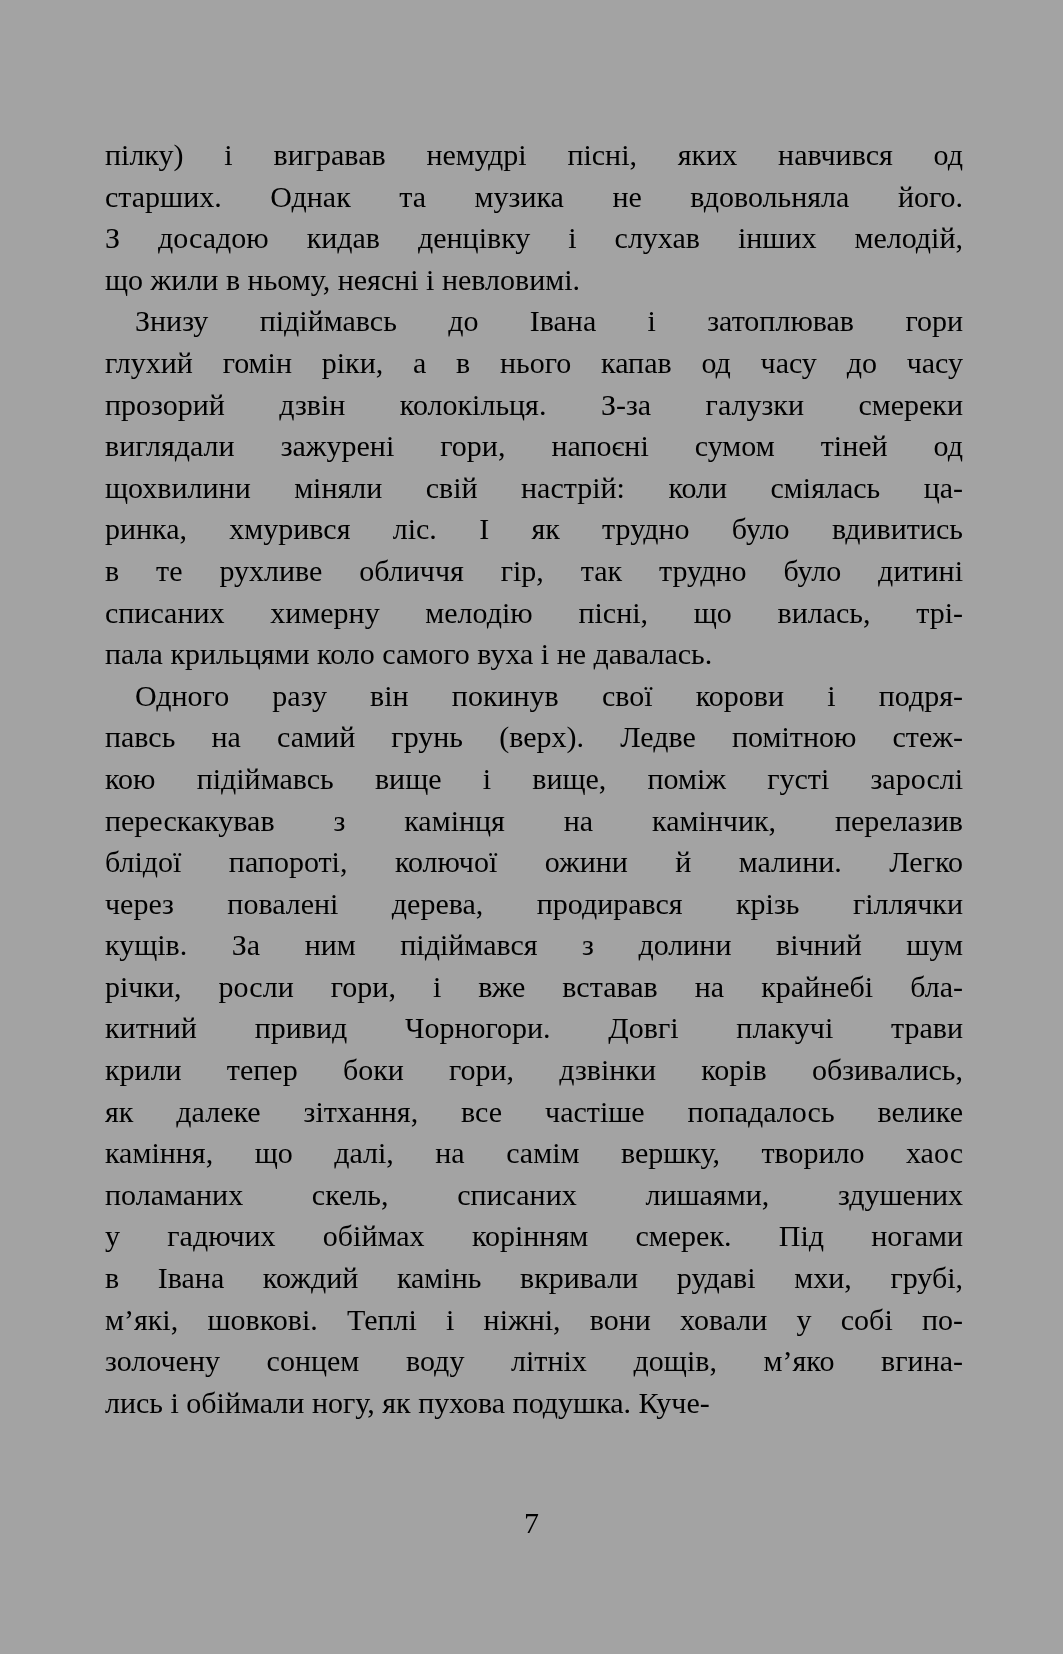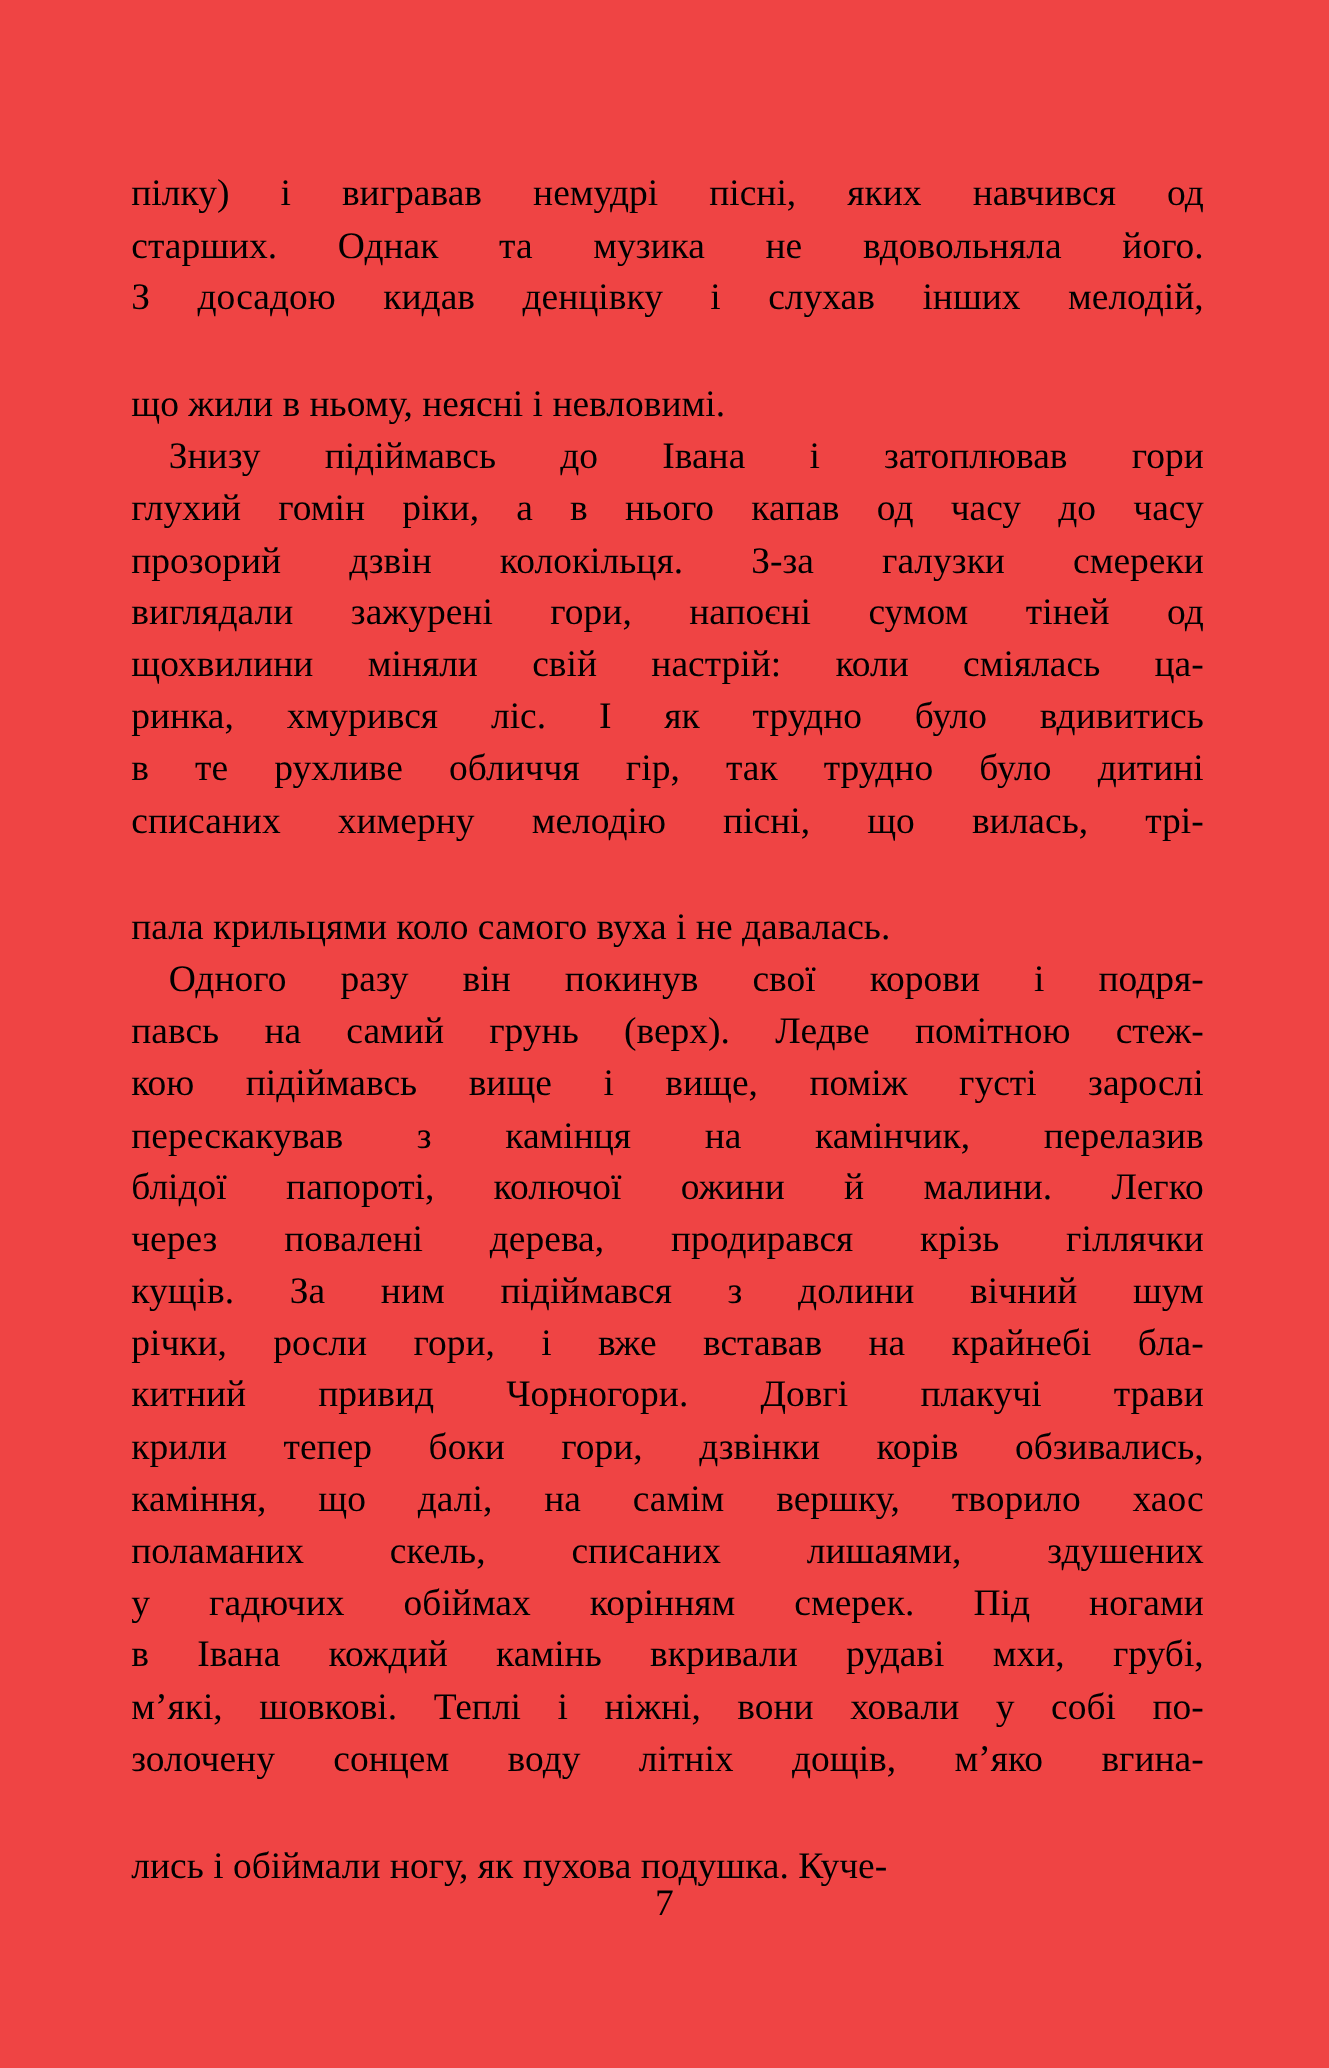--- a/index.html
+++ b/index.html
@@ -4,21 +4,21 @@
 <style>
   html, body {
     margin: 0;
     padding: 0;
     background: #ffffff;
   }
   .page {
     position: relative;
     width: 1063px;
     height: 1654px;
-    background: #ef4444;
+    background: #a3a3a3;
     color: #000000;
     font-family: "Liberation Serif", serif;
     overflow: hidden;
   }
   .text-block {
     position: absolute;
     left: 105px;
     top: 134px;
     width: 858px;
     font-size: 30px;
@@ -28,21 +28,20 @@
   .paragraph {
     margin: 0;
     padding: 0;
   }
   .line {
     text-align: justify;
     text-align-last: justify;
   }
   .line.para-end {
     text-align-last: left;
-    margin-top: 44px;
   }
   .line.indent {
     text-indent: 30px;
   }
   .page-number {
     position: absolute;
     top: 1506px;
     left: 0;
     width: 100%;
     text-align: center;
@@ -76,20 +75,21 @@
         <div class="line indent">Одного разу він покинув свої корови і подря-</div>
         <div class="line">павсь на самий грунь (верх). Ледве помітною стеж-</div>
         <div class="line">кою підіймавсь вище і вище, поміж густі зарослі</div>
         <div class="line">перескакував з камінця на камінчик, перелазив</div>
         <div class="line">блідої папороті, колючої ожини й малини. Легко</div>
         <div class="line">через повалені дерева, продирався крізь гіллячки</div>
         <div class="line">кущів. За ним підіймався з долини вічний шум</div>
         <div class="line">річки, росли гори, і вже вставав на крайнебі бла-</div>
         <div class="line">китний привид Чорногори. Довгі плакучі трави</div>
         <div class="line">крили тепер боки гори, дзвінки корів обзивались,</div>
+        <div class="line">як далеке зітхання, все частіше попадалось велике</div>
         <div class="line">каміння, що далі, на самім вершку, творило хаос</div>
         <div class="line">поламаних скель, списаних лишаями, здушених</div>
         <div class="line">у гадючих обіймах корінням смерек. Під ногами</div>
         <div class="line">в Івана кождий камінь вкривали рудаві мхи, грубі,</div>
         <div class="line">м’які, шовкові. Теплі і ніжні, вони ховали у собі по-</div>
         <div class="line">золочену сонцем воду літніх дощів, м’яко вгина-</div>
         <div class="line para-end">лись і обіймали ногу, як пухова подушка. Куче-</div>
       </div>
     </div>
   <div class="page-number">7</div>

